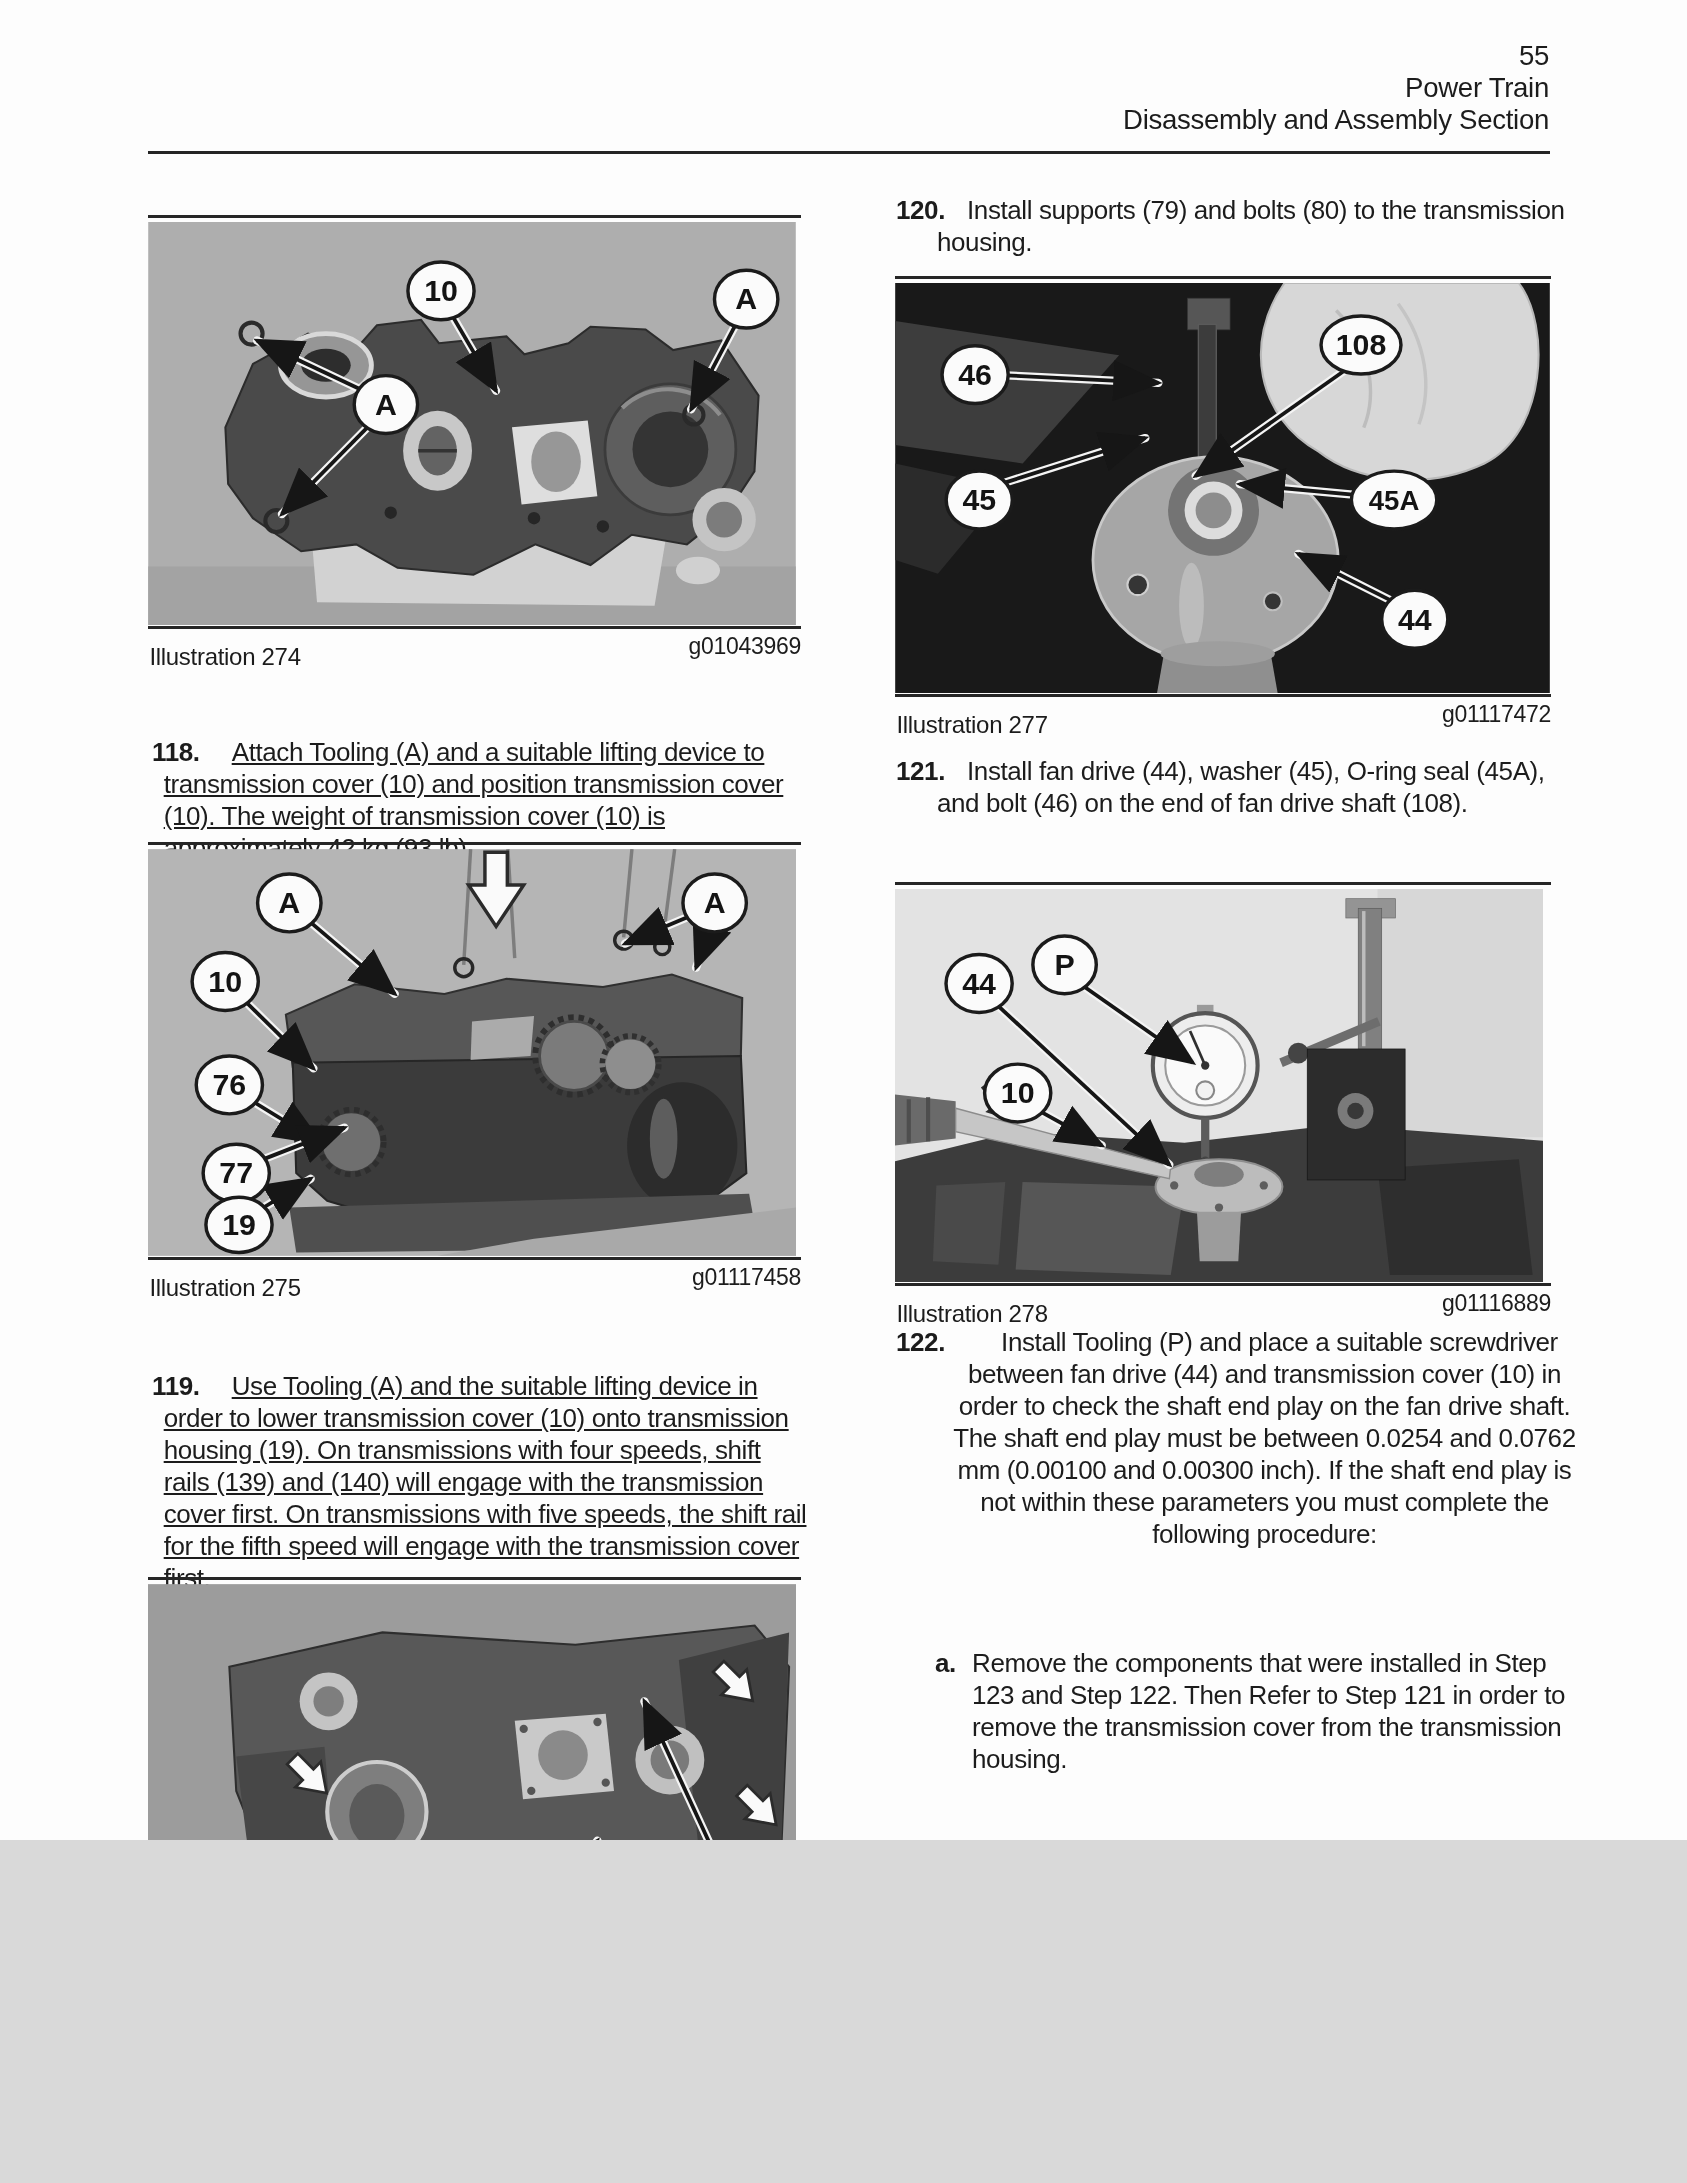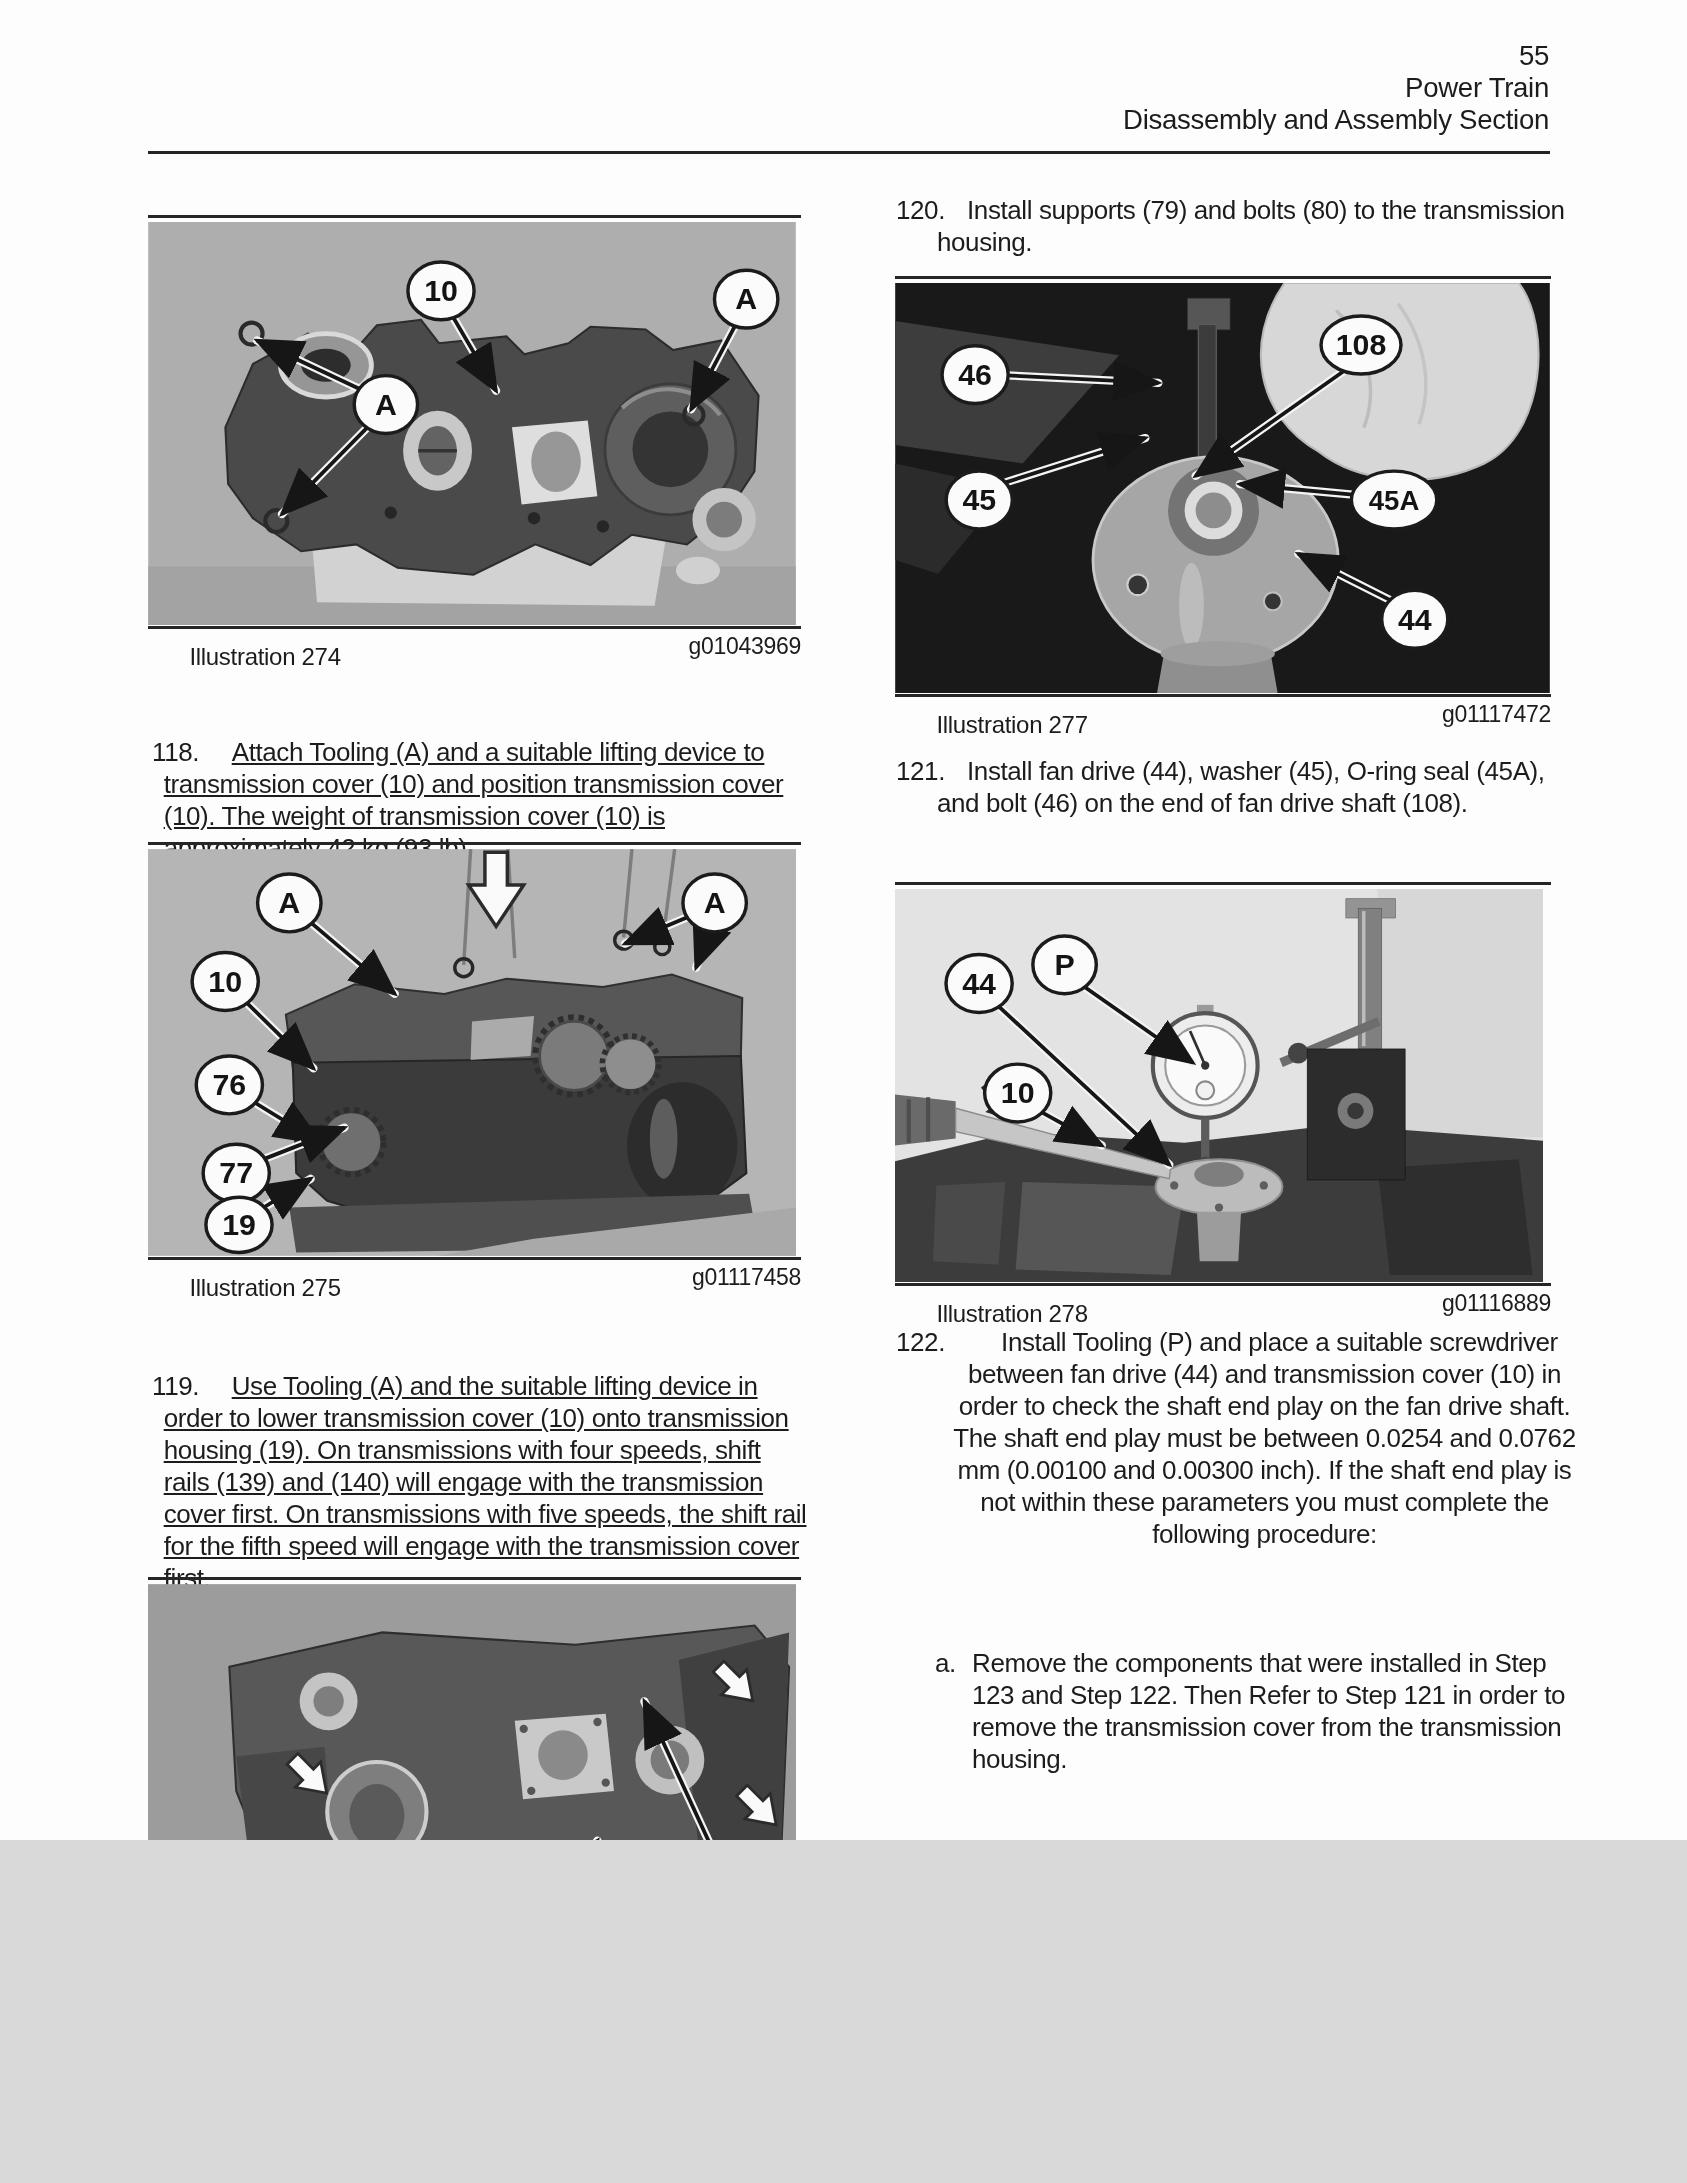--- a/index.html
+++ b/index.html
@@ -5,31 +5,31 @@
   html,body{margin:0;padding:0;background:#d9d9d9;}
   .page{
     position:relative;width:1687px;height:1840px;background:#fdfdfd;
     font-family:"Liberation Sans",sans-serif;color:#1c1c1c;overflow:hidden;
   }
   .hdr{position:absolute;top:40px;right:138px;text-align:right;
        font-size:27.6px;line-height:32px;letter-spacing:-0.3px;}
   .hrule{position:absolute;left:148px;top:151px;width:1402px;height:3.4px;background:#242424;}
 
   .step{position:absolute;font-size:26px;line-height:32px;letter-spacing:-0.4px;}
-  .step .num{position:absolute;left:0;top:0;font-weight:400;}
+  .step .num{position:absolute;left:0;top:0;font-weight:700;}
   .step .stext{display:block;}
   .step-l{padding-left:11.7px;margin-top:48px;}  .step-l .stext{text-indent:68px;text-decoration:underline;}
   .step-r{padding-left:41px;}  .step-r .stext{text-indent:30px;}
   .substep{padding-left:37px;} .substep .stext{text-indent:0;}
 
   .ill{position:absolute;}
   .irule{height:2.8px;background:#262626;width:100%;}
   .ill svg{display:block;margin-top:4.1px;}
   .irule.bot{margin-top:1.4px;}
-  .caprow{position:relative;height:41px;margin-top:1.4px;margin-left:40px;}
+  .caprow{position:relative;height:41px;margin-top:1.4px;}
   .cap{position:absolute;left:1.4px;top:12.4px;font-size:24px;letter-spacing:-0.3px;}
   .gcode{position:absolute;right:0;top:3px;font-size:23px;letter-spacing:-0.3px;}
 
   .btxt{font-family:"Liberation Sans",sans-serif;font-weight:700;font-size:44px;fill:#141414;}
   .btxt.sm{font-size:40px;}
   .bal{fill:#fbfbfb;stroke:#1b1b1b;stroke-width:5;}
   .lw{stroke:#f4f4f4;stroke-width:12;fill:none;stroke-linecap:round;}
   .ll{stroke:#161616;stroke-width:5.5;fill:none;}
   .harrow{fill:#fafafa;stroke:#2b2b2b;stroke-width:4;}
 </style>

